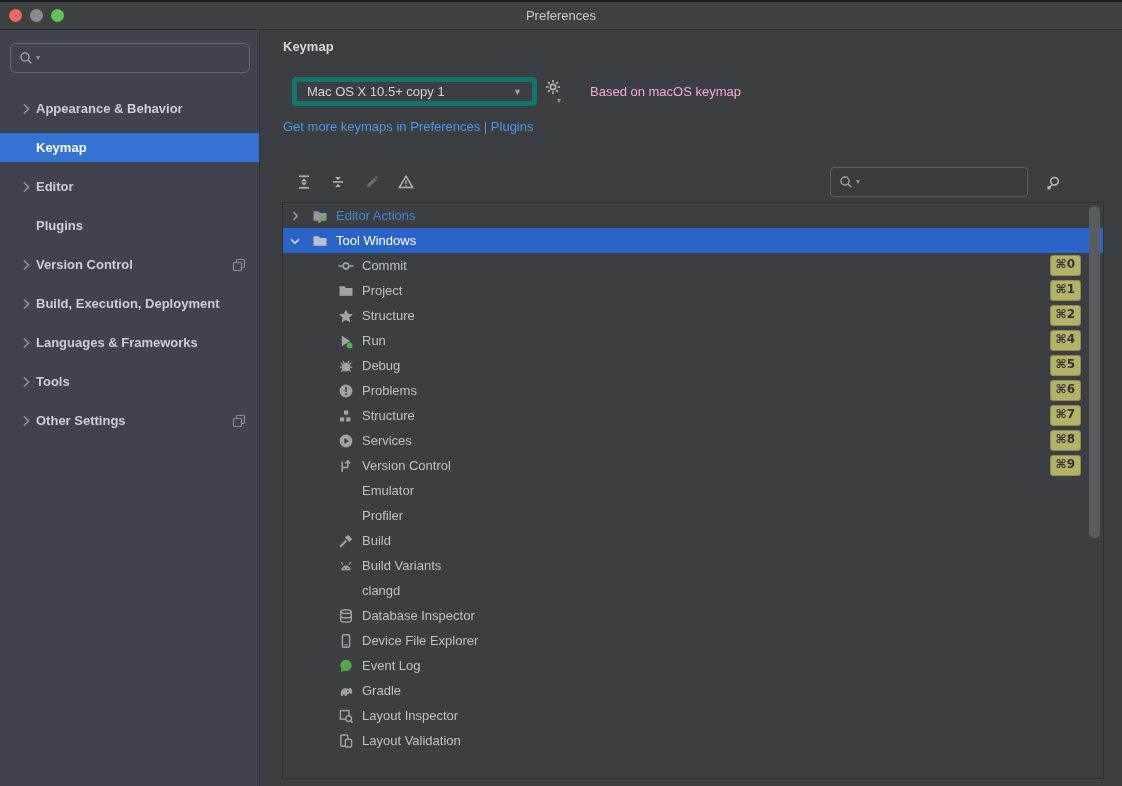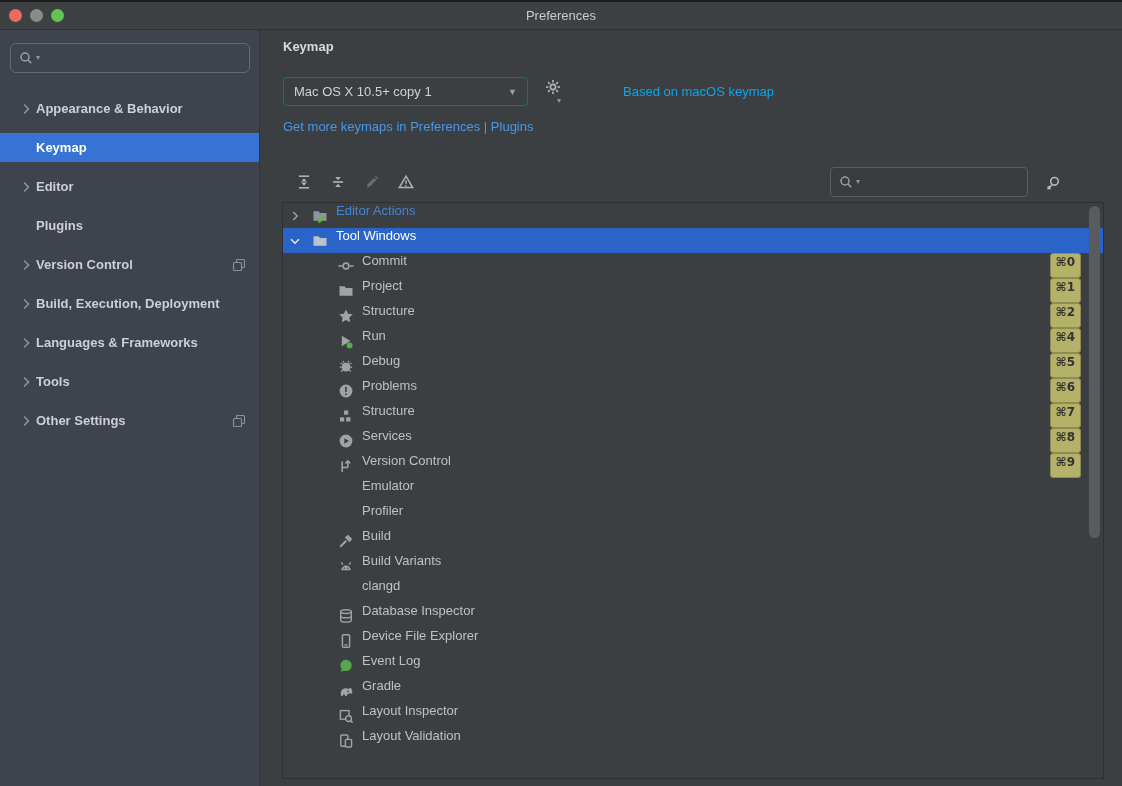--- a/index.html
+++ b/index.html
@@ -33,46 +33,46 @@
   .side-item .chev { width:18px; color:#8c9199; display:flex; align-items:center; }
   .side-item .lbl { flex:1; white-space:nowrap; overflow:hidden; }
   .side-item .copy { color:#8b8f94; display:flex; align-items:center; }
   .side-item.selected { background:#3673d2; color:#ffffff; }
   .side-item.selected .chev { color:#dfe6ee; }
 
   
   .main { position:absolute; left:260px; top:30px; right:0; bottom:0; background:#3c3f41; }
   .page-title { position:absolute; left:23px; top:9px; color:#d6dade; font-size:13px; font-weight:bold; }
 
-  .keymap-select { position:absolute; left:23px; top:47px; width:245px; height:29px;
-    border:1px solid #0f766e; border-radius:4px; display:flex; align-items:center;
+  .keymap-select { position:absolute; left:32px; top:47px; width:245px; height:29px;
+    border:5px solid #0f766e; border-radius:4px; display:flex; align-items:center;
     padding:0 10px; color:#d0d3d5; font-size:13px; cursor:default; }
   .keymap-select .sel-caret { margin-left:auto; color:#9da1a5; font-size:9px; }
   .gear-btn { position:absolute; left:285px; top:49px; width:30px; height:26px;
     display:flex; align-items:flex-start; color:#b0b3b5; cursor:default; }
   .gear-btn .caret-down { align-self:flex-end; margin-left:-4px; }
-  .based-on { position:absolute; left:330px; top:54px; color:#0ea5e9; font-size:13px;margin-left:33px; }
+  .based-on { position:absolute; left:330px; top:54px; color:#f9a8d4; font-size:13px; }
   .keymap-link { position:absolute; left:23px; top:89px; color:#4a97ec; font-size:13px; cursor:pointer; }
 
   
   .tb-icon { position:absolute; top:140px; width:24px; height:24px; display:flex;
     align-items:center; justify-content:center; color:#afb2b4; cursor:default; }
   .tb-icon.disabled { color:#6b6e70; }
   .tree-search { position:absolute; left:570px; top:137px; width:198px; height:30px;
     border:1px solid #5b5f62; border-radius:4px; background:#393c3d;
     display:flex; align-items:center; padding:0 7px; gap:2px; color:#9aa0a4; }
   .tree-search input { flex:1; background:transparent; border:none; outline:none;
     color:#d3d7dc; font-size:13px; min-width:0; }
   .shortcut-find { position:absolute; left:780px; top:140px; width:26px; height:26px;
     display:flex; align-items:center; justify-content:center; color:#b6b8ba; cursor:default; }
 
   
   .tree-panel { position:absolute; left:22px; top:172px; width:822px; height:577px;
     border:1px solid #2d2f31; background:#3c3f41; overflow:hidden; }
-  .tree-row { height:25px; display:flex; font-size:13px; color:#bec1c3;
+  .tree-row { height:25px; display:flex; align-items:center; font-size:13px; color:#bec1c3;
     padding-right:22px; cursor:default; position:relative; }
   .tree-row .chev { width:14px; margin-left:5px; color:#9da1a6; display:flex; align-items:center; }
   .tree-row .ticon { width:18px; margin-right:6px; display:flex; align-items:center; color:#9fa3a6; }
   .tree-row.group .ticon { color:#8f959b; }
   .tree-row.group .lbl { color:#4384d4; }
   .tree-row.item { padding-left:55px; }
   .tree-row.selected { background:#2a64c8; }
   .tree-row.selected .lbl { color:#ffffff; }
   .tree-row.selected .chev { color:#e6ebf2; }
   .tree-row.selected .ticon { color:#b9c3cd; }

